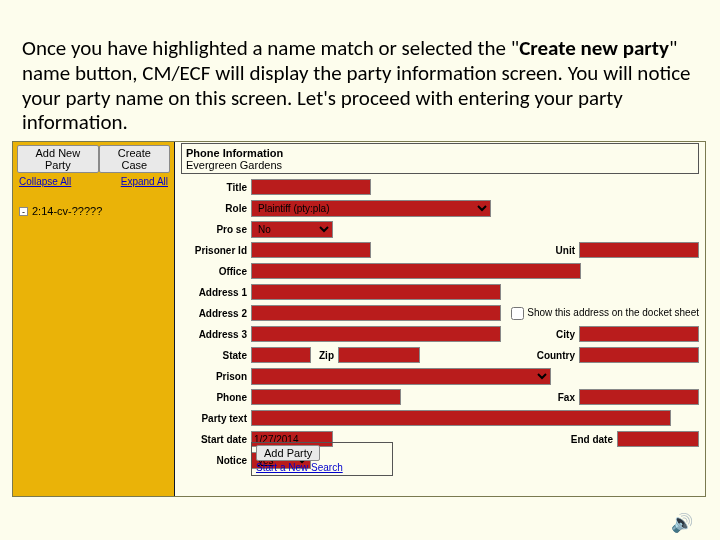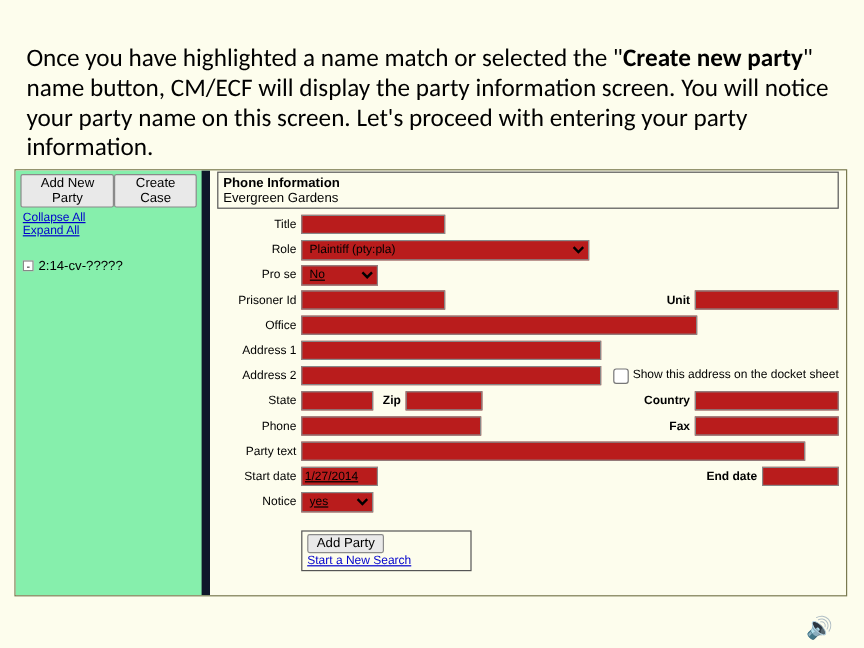--- a/index.html
+++ b/index.html
@@ -26,44 +26,43 @@
     margin: 0 12px 0 12px;
     width: 694px;
     height: 356px;
     position: relative;
     display: flex;
     overflow: hidden;
   }
   
   .leftcol {
     width: 162px;
-    border-right: 7px solid #0f172a;
+    border-right: 1px solid #0f172a;
     padding: 3px 4px;
-    background: #86efac;
+    background: #eab308;
   }
   .btn {
     background: #e9e9e9;
     border: 1px solid #8a8a8a;
     border-radius: 2px;
     font-size: 11px;
     padding: 1px 7px;
     cursor: pointer;
     font-family: Arial, sans-serif;
   }
   .toprow {
     display: flex;
     justify-content: space-between;
     align-items: center;
   }
   .linkrow {
     display: flex;
     justify-content: space-between;
     margin-top: 3px;
     padding: 0 2px;
-    flex-direction: column;
   }
   .linkrow a {
     color: #0000cc;
     text-decoration: underline;
     font-size: 10px;
     cursor: pointer;
   }
   .caseline {
     margin-top: 18px;
     font-size: 11px;
@@ -103,41 +102,41 @@
     display: flex;
     align-items: center;
     margin-bottom: 3px;
     min-height: 18px;
   }
   .lbl {
     width: 70px;
     min-width: 70px;
     text-align: right;
     font-size: 10px;
-    font-weight: normal;
+    font-weight: bold;
     padding-right: 4px;
   }
   .lbl2 {
     text-align: center;
     font-size: 10px;
     font-weight: bold;
     padding: 0 4px 0 8px;
     white-space: nowrap;
   }
   input[type="text"], select {
     font-size: 10px;
     height: 16px;
     border: 1px solid #888;
     background: #b91c1c;
     font-family: Arial, sans-serif;
     padding: 0 2px;
   }
   select { height: 17px; }
   .w60 { width: 60px; text-decoration: underline; }
-  .w80 { width: 64px; text-decoration: underline; }
+  .w80 { width: 82px; }
   .w120 { width: 120px; }
   .w150 { width: 150px; }
   .w200 { width: 200px; }
   .checkbox-wrap {
     display: flex;
     font-size: 10px;
     margin-left: 6px;
   }
   .checkbox-wrap input { margin: 0 3px 0 0; }
   .bottom-actions {
@@ -232,30 +231,42 @@
 
     <div class="formrow">
       <span class="lbl">Address 2</span>
       <input type="text" class="w200" style="width: 250px;" value="">
       <div class="checkbox-wrap" style="margin-left:auto">
         <input type="checkbox" style="">
         <span>Show this address on the docket sheet</span>
       </div>
     </div>
 
+    <div class="formrow">
+      <span class="lbl">Address 3</span>
+      <input type="text" class="w200" style="width: 250px;" value="">
+      <span class="lbl2" style="margin-left:auto">City</span>
+      <input type="text" class="w120" value="" style="">
+    </div>
 
     <div class="formrow">
       <span class="lbl">State</span>
       <input type="text" class="w60" value="" style="">
       <span class="lbl2">Zip</span>
       <input type="text" class="w80" value="" style="">
       <span class="lbl2" style="margin-left:auto">Country</span>
       <input type="text" class="w120" value="" style="">
     </div>
 
+    <div class="formrow">
+      <span class="lbl">Prison</span>
+      <select style="width:300px">
+        <option></option>
+      </select>
+    </div>
 
     <div class="formrow">
       <span class="lbl">Phone</span>
       <input type="text" class="w150" value="" style="">
       <span class="lbl2" style="margin-left:auto">Fax</span>
       <input type="text" class="w120" value="" style="">
     </div>
 
     <div class="formrow">
       <span class="lbl">Party text</span>

